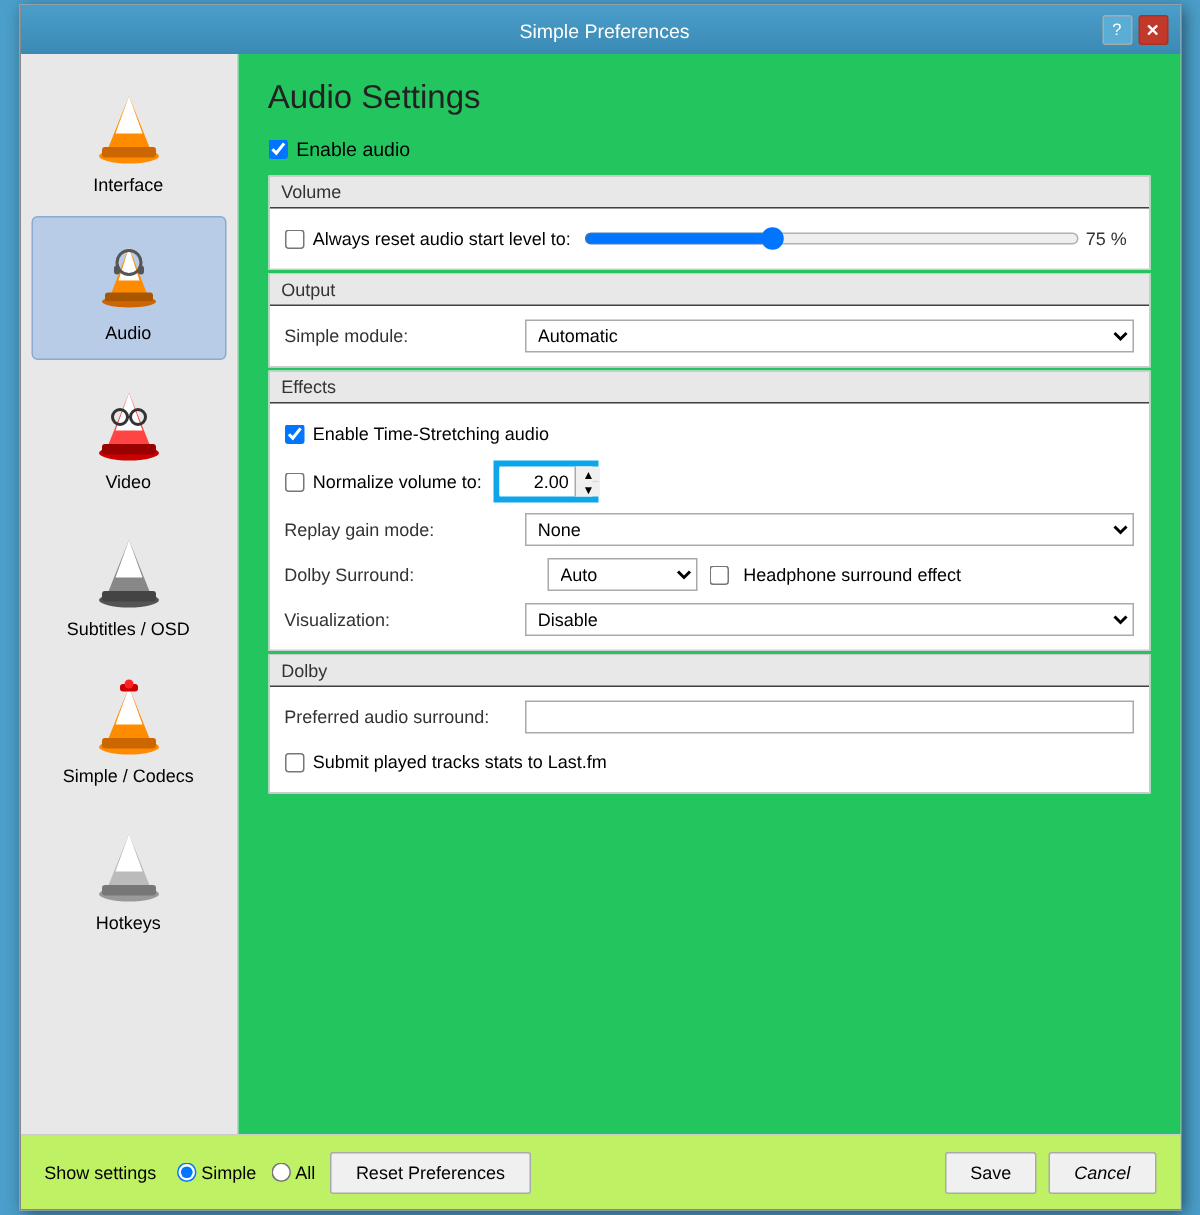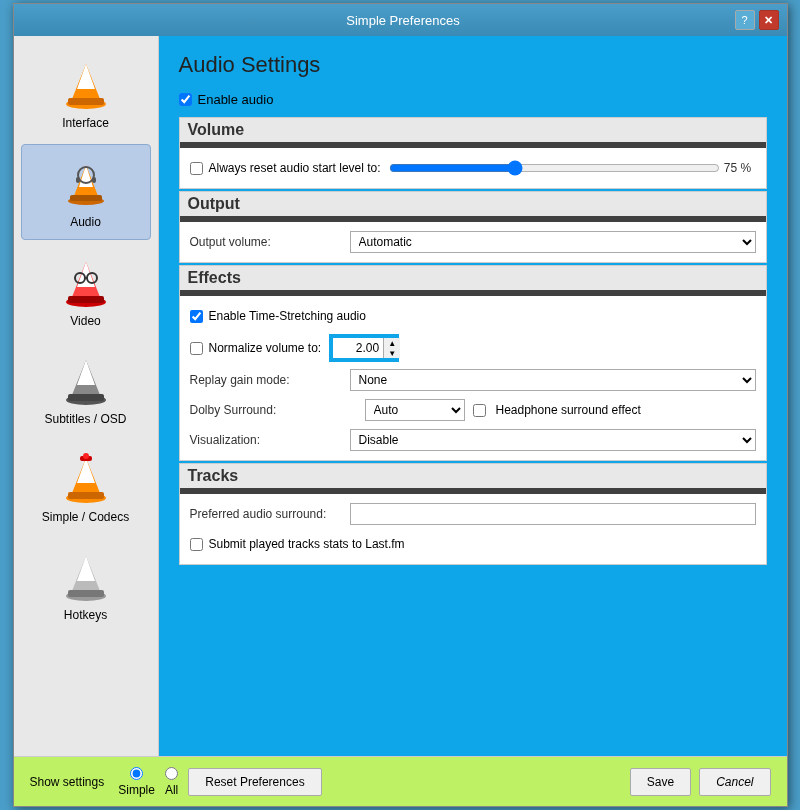--- a/index.html
+++ b/index.html
@@ -97,39 +97,39 @@
       width: 56px;
       height: 56px;
       display: flex;
       align-items: center;
       justify-content: center;
     }
     .content-area {
       flex: 1;
       padding: 16px 20px;
       overflow-y: auto;
-      background: #0ea5e9;
+      background: #22c55e;
     }
     .page-title {
       font-size: 22px;
       font-weight: normal;
       margin-bottom: 14px;
       color: #222;
     }
     .section {
       background: white;
       border: 1px solid #ccc;
       margin-bottom: 2px;
     }
     .section-header {
       background: #e8e8e8;
-      border-bottom: 6px solid #404040;
+      border-bottom: 1px solid #404040;
       padding: 3px 8px;
-      font-size: 16px;
-      font-weight: bold;
+      font-size: 12px;
+      font-weight: normal;
       color: #333;
     }
     .section-body {
       padding: 8px 10px;
     }
     .form-row {
       display: flex;
       align-items: center;
       margin-bottom: 6px;
       min-height: 24px;
@@ -252,21 +252,20 @@
     }
     .show-settings-label {
       margin-right: 4px;
     }
     .radio-option {
       display: flex;
       align-items: center;
       gap: 3px;
       cursor: pointer;
       font-size: 12px;
-      flex-direction: column;
     }
     input[type="radio"] { cursor: pointer; }
     .bottom-buttons {
       display: flex;
       gap: 8px;
     }
     .btn {
       height: 28px;
       padding: 4px 16px;
       border: 1px solid #aaa;
@@ -417,21 +416,21 @@
               </span>
             </div>
           </div>
         </div>
       </div>
 
       <div class="section">
         <div class="section-header">Output</div>
         <div class="section-body">
           <div class="form-row">
-            <span class="form-label">Output volume:</span>
+            <span class="form-label">Simple module:</span>
             <div class="form-control">
               <select class="full-width">
                 <option>Automatic</option>
                 <option>DirectX audio output</option>
                 <option>WaveOut audio output</option>
               </select>
             </div>
           </div>
         </div>
       </div>
@@ -491,21 +490,21 @@
                 <option>Spectrometer</option>
                 <option>Scope</option>
                 <option>Spectrum</option>
               </select>
             </div>
           </div>
         </div>
       </div>
 
       <div class="section">
-        <div class="section-header">Tracks</div>
+        <div class="section-header">Dolby</div>
         <div class="section-body">
           <div class="form-row">
             <span class="form-label">Preferred audio surround:</span>
             <input type="text" class="text-input" style="">
           </div>
           <div class="form-row">
             <input type="checkbox" id="submitStats" style="">
             <label for="submitStats" style="font-size:12px;">Submit played tracks stats to Last.fm</label>
           </div>
         </div>

